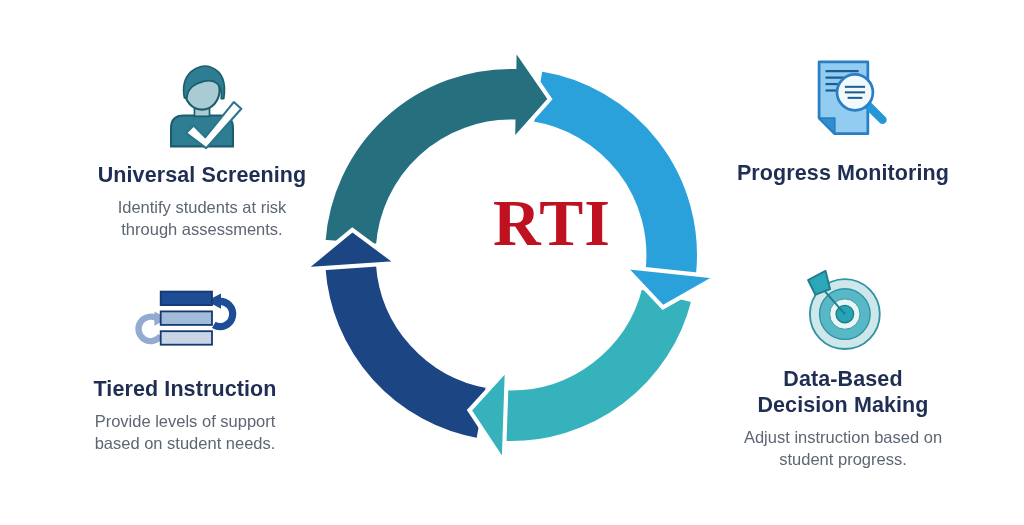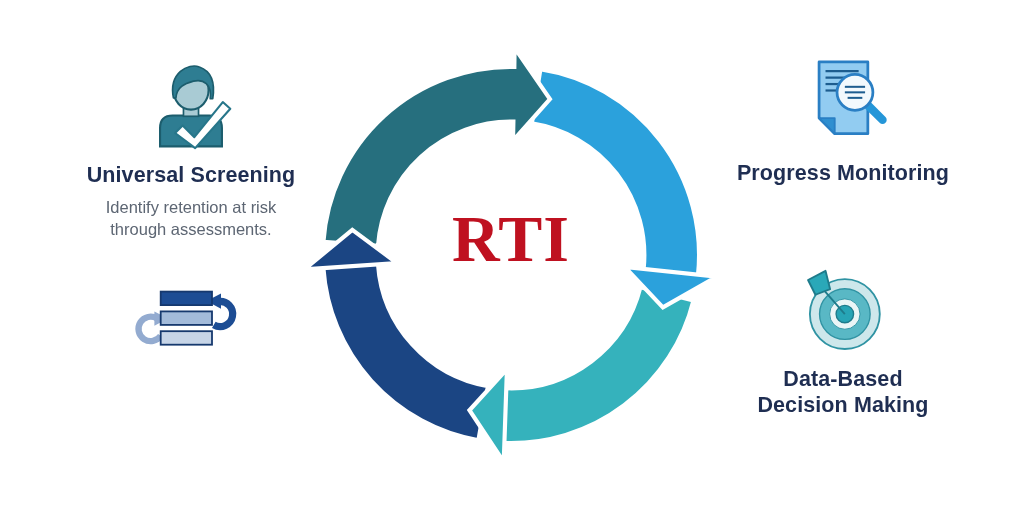--- a/index.html
+++ b/index.html
@@ -2,40 +2,40 @@
 <html style="--heading: #1f2e52; --body-text: #5d6673; --acronym: #bf1120;"><head>
 <meta charset="utf-8">
 <style>
   html,body{margin:0;padding:0;}
   body{
     width:1024px;height:525px;position:relative;overflow:hidden;
     background:#ffffff;
     font-family:"Liberation Sans", sans-serif;
   }
   .section{position:absolute;text-align:center;}
-  .sec-tl{left:41px;top:56px;width:300px;}
+  .sec-tl{left:52px;top:56px;width:300px;}
   .sec-tr{left:683px;top:56px;width:320px;}
   .sec-bl{left:35px;top:288px;width:300px;}
   .sec-br{left:683px;top:264px;width:320px;}
   .icon-wrap{display:flex;justify-content:center;align-items:flex-end;}
   .sec-tl .icon-wrap{height:94px;margin-bottom:12px;}
   .sec-tr .icon-wrap{height:90px;margin-bottom:14px;}
   .sec-bl .icon-wrap{height:72px;margin-bottom:16px;}
   .sec-br .icon-wrap{height:90px;margin-bottom:12px;}
   .sec-heading{
     font-size:21.5px;font-weight:bold;color:var(--heading,#1f2e52);
     line-height:1.22;white-space:pre-line;letter-spacing:.1px;
   }
   .sec-body{
     margin-top:9px;font-size:16.5px;color:var(--body-text,#5d6673);
     line-height:1.32;white-space:pre-line;font-weight:500;
   }
   .cycle-wrap{position:absolute;left:261px;top:5px;width:500px;height:500px;}
   .cycle-wrap svg{display:block;width:500px;height:500px;}
-  .center-label{position:absolute;left:411px;top:206px;width:200px;text-align:center;}
+  .center-label{position:absolute;left:411px;top:190px;width:200px;text-align:right;}
   .center-acronym{
     font-family:"Liberation Serif", serif;font-weight:bold;
     font-size:66px;line-height:1;color:var(--acronym,#bf1120);letter-spacing:1px;
   }
   .center-tagline{
     margin-top:20px;font-size:17px;font-weight:bold;
     color:var(--heading,#1f2e52);letter-spacing:.6px;
   }
 </style>
 </head>
@@ -45,21 +45,21 @@
   <div class="icon-wrap">
     <svg width="92" height="90" viewBox="0 0 110 105">
       <path d="M18,102 L18,80 Q18,65 33,65 L77,65 Q92,65 92,80 L92,102 Z" fill="#2e7d92" stroke="#1c5d6d" stroke-width="2.5"></path>
       <rect x="46" y="50" width="18" height="16" fill="#a9cbd4" stroke="#1c5d6d" stroke-width="2"></rect>
       <ellipse cx="55" cy="35" rx="21" ry="23" fill="#a9cbd4" stroke="#1c5d6d" stroke-width="2.5"></ellipse>
       <path d="M34,44 C28,14 52,2 65,7 C79,12 84,26 81,45 L78,45 C80,28 70,21 58,24 C47,27 38,31 37,44 Z" fill="#2e7d92" stroke="#1c5d6d" stroke-width="2" stroke-linejoin="round"></path>
       <polygon points="45,77 59,91 93,49 102,57 60,104 36,86" fill="#ffffff" stroke="#27768a" stroke-width="2.5" stroke-linejoin="round"></polygon>
     </svg>
   </div>
   <div class="sec-heading">Universal Screening</div>
-  <div class="sec-body">Identify retention at risk
+  <div class="sec-body">Identify students at risk
 through assessments.</div>
 </div>
 
 <div class="section sec-tr">
   <div class="icon-wrap">
     <svg width="92" height="88" viewBox="0 0 100 95">
       <path d="M24,4 L77,4 L77,82 L41,82 L24,65 Z" fill="#92ccf1" stroke="#2a7fc4" stroke-width="3" stroke-linejoin="round"></path>
       <path d="M24,65 L41,82 L41,65 Z" fill="#2f8fd0" stroke="#2a7fc4" stroke-width="2" stroke-linejoin="round"></path>
       <line x1="31" y1="14" x2="67" y2="14" stroke="#1d5d8f" stroke-width="2.4"></line>
       <line x1="31" y1="21" x2="67" y2="21" stroke="#1d5d8f" stroke-width="2.4"></line>
@@ -80,35 +80,40 @@
     <svg width="108" height="72" viewBox="0 0 120 80">
       <path d="M29,34 A13.5,13.5 0 1 0 33,53" fill="none" stroke="#93abd0" stroke-width="7"></path>
       <polygon points="26,26 26,42 41,34" fill="#93abd0"></polygon>
       <path d="M97,15 A14,14 0 1 1 92,41" fill="none" stroke="#1d4d94" stroke-width="8"></path>
       <polygon points="100,6 100,23 84,14.5" fill="#1d4d94"></polygon>
       <rect x="33" y="4" width="57" height="15" fill="#1d4d94" stroke="#16396e" stroke-width="2"></rect>
       <rect x="33" y="26" width="57" height="15" fill="#a3bbda" stroke="#16396e" stroke-width="2"></rect>
       <rect x="33" y="48" width="57" height="15" fill="#c7d5e7" stroke="#16396e" stroke-width="2"></rect>
     </svg>
   </div>
+  <div class="sec-heading">Tiered Instruction</div>
+  <div class="sec-body">Provide levels of support
+based on student needs.</div>
 </div>
 
 <div class="section sec-br">
   <div class="icon-wrap">
     <svg width="92" height="90" viewBox="0 0 100 97">
       <circle cx="52" cy="54" r="38" fill="#cde7eb" stroke="#2f93a3" stroke-width="2"></circle>
       <circle cx="52" cy="54" r="27.5" fill="#59b8c5" stroke="#2f93a3" stroke-width="1.5"></circle>
       <circle cx="52" cy="54" r="16.5" fill="#eaf5f6" stroke="#2f93a3" stroke-width="1"></circle>
       <circle cx="52" cy="54" r="9.5" fill="#27a4b5" stroke="#1e7b8b" stroke-width="1.5"></circle>
       <line x1="24" y1="22" x2="52" y2="54" stroke="#1e7b8b" stroke-width="2"></line>
       <polygon points="12,17 31,7 36,27 20,33" fill="#2aa8b8" stroke="#1e7b8b" stroke-width="2" stroke-linejoin="round"></polygon>
     </svg>
   </div>
   <div class="sec-heading">Data-Based
 Decision Making</div>
+  <div class="sec-body">Adjust instruction based on
+student progress.</div>
 </div>
 
 <div class="cycle-wrap">
   <svg id="cycle-svg" viewBox="0 0 420 420">
       <path d="M234.7,53.9 A158,158 0 0 1 367.1,226.5 L383.0,228.2 L337.6,254.0 L305.5,220.0 L321.4,221.7 A112,112 0 0 0 227.5,99.4 Z" fill="#2ba1dc" stroke="#ffffff" stroke-width="3.5" stroke-linejoin="miter"></path>
       <path d="M363.3,248.2 A158,158 0 0 1 204.5,367.9 L203.9,383.9 L175.1,340.4 L206.6,305.9 L206.1,321.9 A112,112 0 0 0 318.7,237.1 Z" fill="#35b2bc" stroke="#ffffff" stroke-width="3.5" stroke-linejoin="miter"></path>
       <path d="M182.6,365.6 A158,158 0 0 1 52.4,221.0 L36.4,222.1 L76.7,188.9 L114.2,216.7 L98.3,217.8 A112,112 0 0 0 190.6,320.3 Z" fill="#1b4583" stroke="#ffffff" stroke-width="3.5" stroke-linejoin="miter"></path>
       <path d="M52.4,199.0 A158,158 0 0 1 212.8,52.0 L213.0,36.0 L242.7,79.0 L211.7,114.0 L212.0,98.0 A112,112 0 0 0 98.3,202.2 Z" fill="#266f7e" stroke="#ffffff" stroke-width="3.5" stroke-linejoin="miter"></path>
       <path d="M383.0,228.2 L337.6,254.0 L305.5,220.0 Z" fill="#2ba1dc" stroke="#ffffff" stroke-width="3.5" stroke-linejoin="miter"></path>
       <path d="M203.9,383.9 L175.1,340.4 L206.6,305.9 Z" fill="#35b2bc" stroke="#ffffff" stroke-width="3.5" stroke-linejoin="miter"></path>

